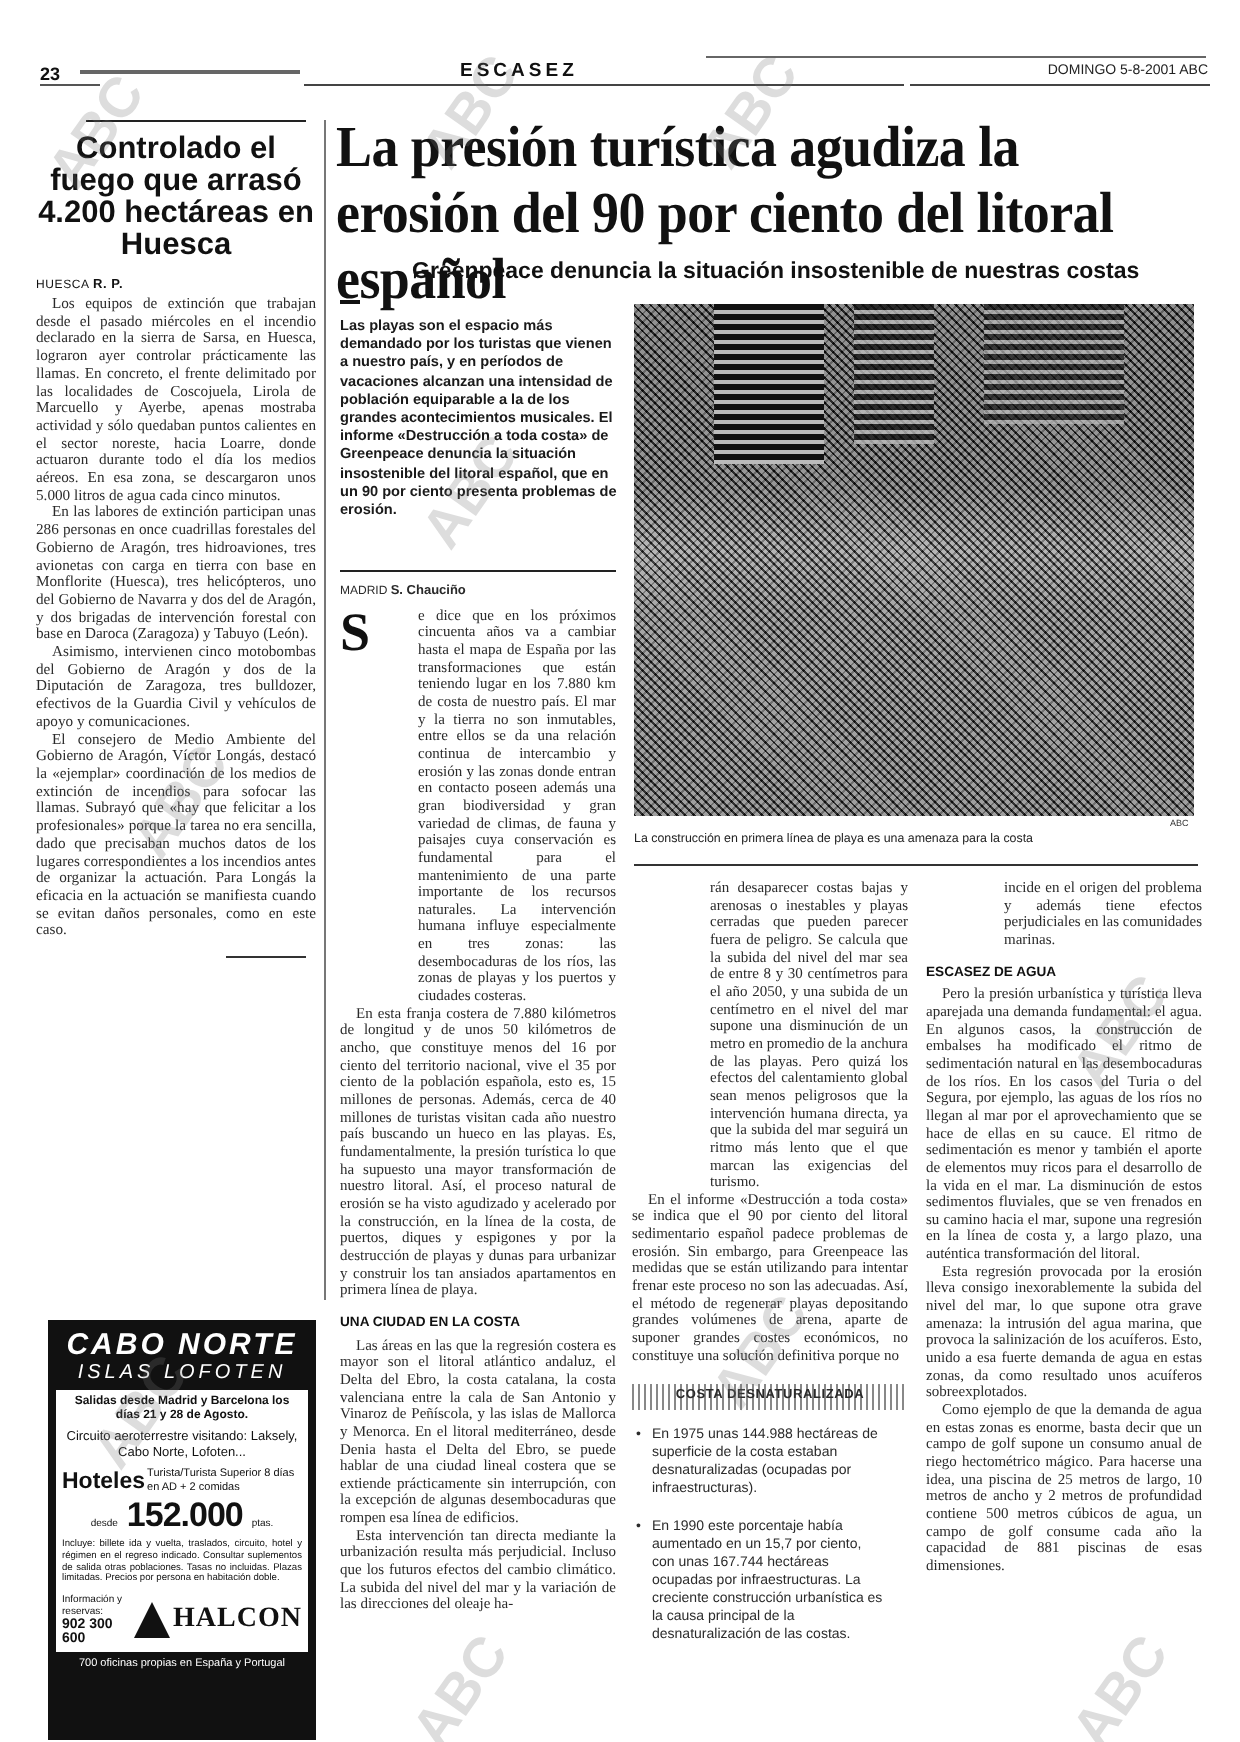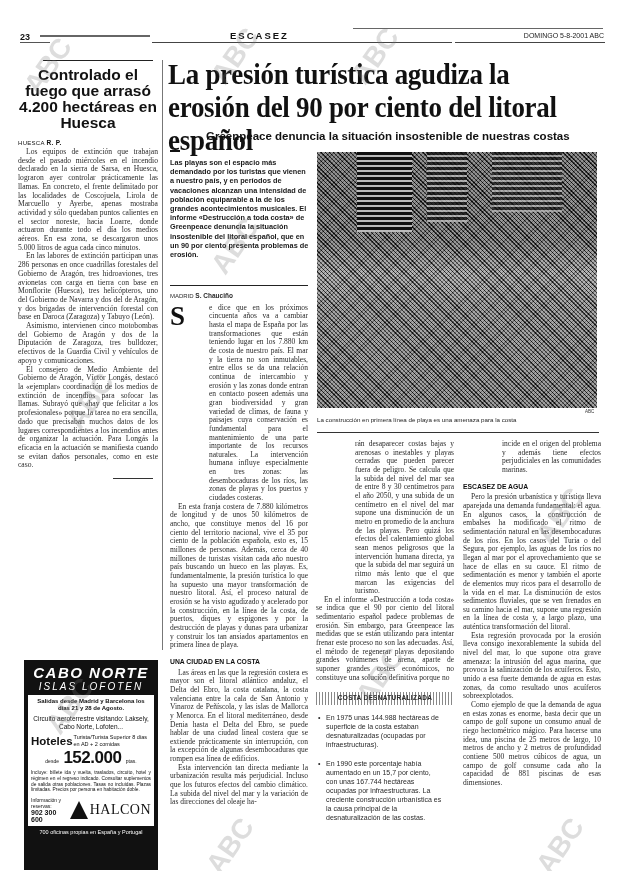--- a/index.html
+++ b/index.html
@@ -39,21 +39,21 @@
   .ad-hotel { font-weight: bold; font-size: 11.5px; margin-right: 1px; }
   .ad-hotel-detail { font-size: 5.5px; line-height: 6.5px; }
   .ad-price-row { text-align: center; margin-top: 1px; }
   .ad-price-pre { font-size: 5px; }
   .ad-price { font-weight: bold; font-size: 17px; font-family: "Liberation Sans Narrow", "Liberation Sans", sans-serif; letter-spacing: -0.5px; margin-top: 10px; }
   .ad-price-unit { font-size: 5px; }
   .ad-fine { font-size: 4.8px; line-height: 5.8px; text-align: justify; margin-top: 2px; }
   .ad-bottom { display: flex; align-items: center; justify-content: space-between; margin-top: 4px; }
   .ad-phone-label { font-size: 5px; }
   .ad-phone { font-size: 7px; font-weight: bold; }
-  .ad-logo { font-family: "Liberation Serif", serif; font-size: 14px; letter-spacing: 0.5px; display: flex; align-items: center; }
+  .ad-logo { font-family: "Liberation Serif", serif; font-size: 14px; letter-spacing: 0.5px; display: flex; align-items: center; font-weight: bold; }
   .ad-logo-mark { width: 0; height: 0; border-left: 9px solid transparent; border-right: 9px solid transparent; border-bottom: 18px solid #111; margin-right: 2px; }
   .ad-footer { font-family: "Liberation Sans", sans-serif; font-size: 5.5px; text-align: center; margin-top: 3px; }
 
   
   .main-headline { position: absolute; left: 168px; top: 58px; width: 445px; font-family: "Liberation Serif", serif; font-weight: bold; font-size: 29px; line-height: 33px; letter-spacing: -0.3px; transform: scaleX(0.93); transform-origin: left top; }
   .subheadline { position: absolute; left: 170px; top: 130px; font-family: "Liberation Sans", sans-serif; font-weight: bold; font-size: 11.5px; padding-left: 36px; }
 
   .lede-rule { position: absolute; left: 170px; top: 150px; width: 10px; border-top: 2px solid #111; }
   .lede { position: absolute; left: 170px; top: 158px; width: 140px; font-family: "Liberation Sans", sans-serif; font-weight: bold; font-size: 7.3px; line-height: 9.2px; color: #1a1a1a; }
   .lede-bottom-rule { position: absolute; left: 170px; top: 285px; width: 138px; border-top: 1px solid #222; }

